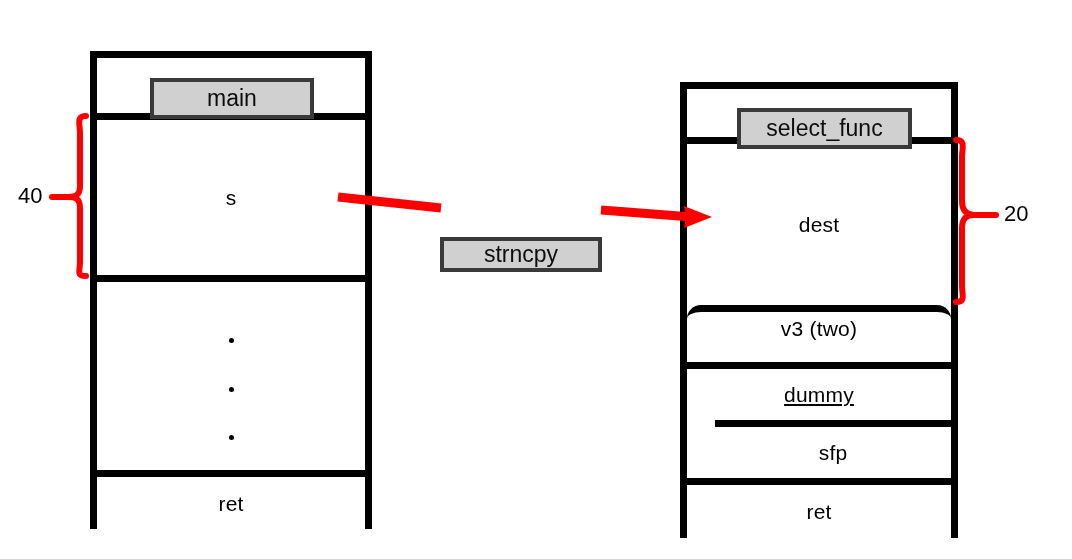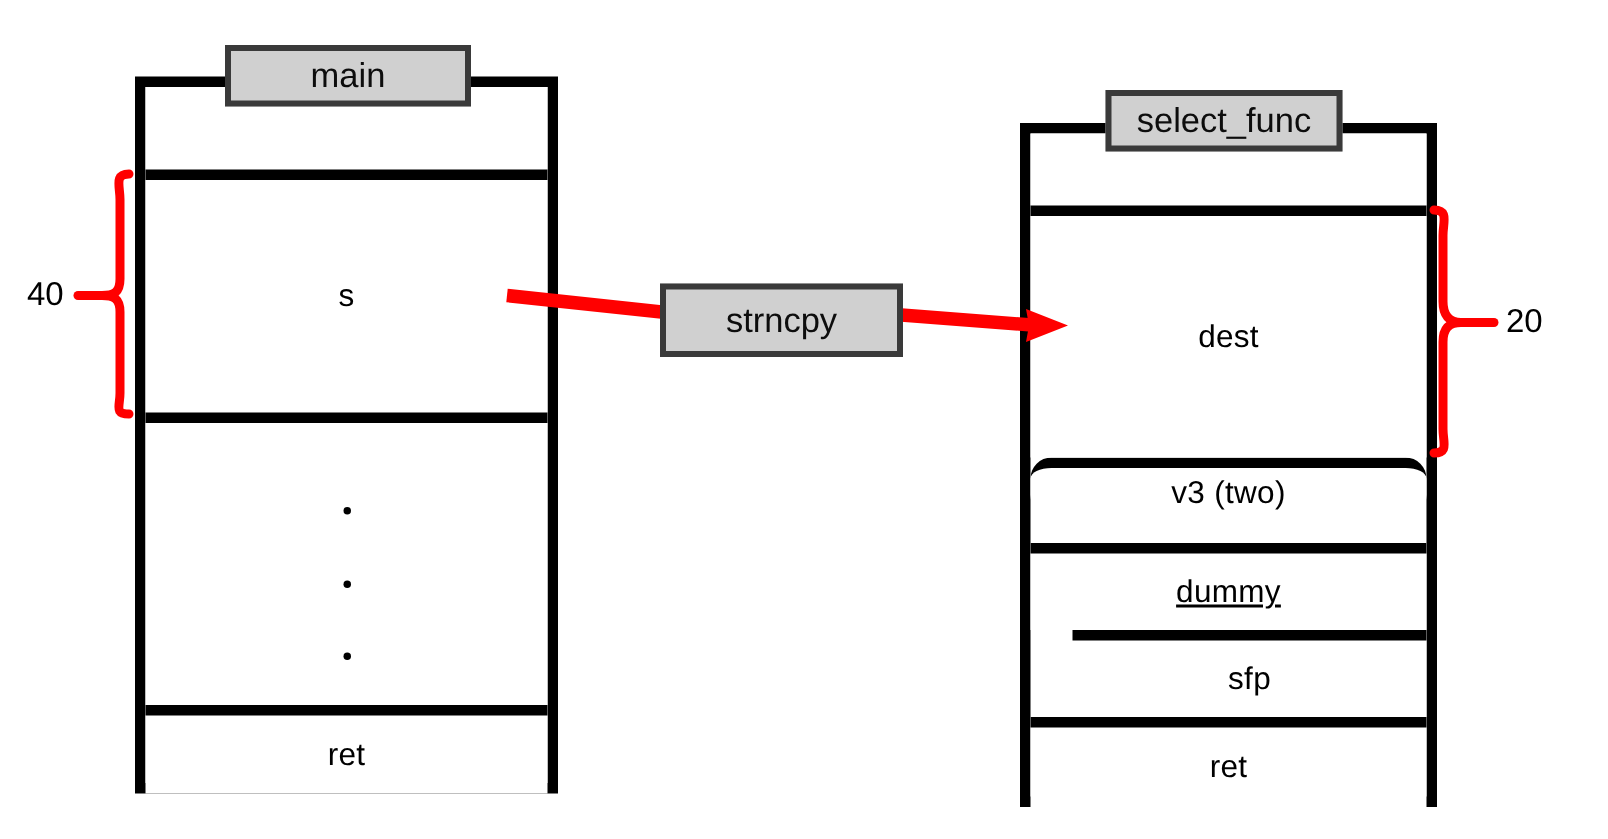--- a/index.html
+++ b/index.html
@@ -48,20 +48,21 @@
   
   .fn-plate {
     position: absolute;
     box-sizing: border-box;
     background: #d0d0d0;
     border: 4px solid #3a3a3a;
     display: flex;
     align-items: center;
     justify-content: center;
     z-index: 6;
+    margin-top: 48px;
   }
   .fn-plate-label {
     font-size: 23px;
     line-height: 1;
     color: #0d0d0d;
     white-space: nowrap;
   }
   
   .ellipsis-dots {
     position: absolute;
@@ -152,21 +153,21 @@
 
     <div class="cell divider-top" style="top:331px; height:58px;margin-left:28px;">
       <span class="cell-label">sfp</span>
     </div>
 
     <div class="cell divider-top" style="top:389px; height:60px;">
       <span class="cell-label">ret</span>
     </div>
   </div>
 
-  <div class="fn-plate" style="left:737px; top:60px; width:158px; height:41px;text-align:right;">
+  <div class="fn-plate" style="left:737px; top:60px; width:175px; height:41px;text-align:right;">
     <span class="fn-plate-label">select_func</span>
   </div>
 
   <svg id="overlay" viewBox="0 0 1072 559">
 
     <path d="M 86 116
              C 76 116, 80 124, 80 133
              L 80 186
              C 80 195, 76 197, 68 197
              C 76 197, 80 199, 80 208
@@ -183,21 +184,21 @@
              C 962 295, 966 302, 956 302" fill="none" stroke="#ff0000" stroke-width="6" stroke-linecap="round" stroke-linejoin="round"></path>
     <line x1="972" y1="215" x2="996" y2="215" stroke="#ff0000" stroke-width="6" stroke-linecap="round"></line>
 
     <line x1="338" y1="197" x2="441" y2="208" stroke="#ff0000" stroke-width="9" stroke-linecap="butt"></line>
 
     <line x1="601" y1="210" x2="692" y2="217" stroke="#ff0000" stroke-width="9" stroke-linecap="butt"></line>
 
     <polygon points="712,217 684,206 686,217 684,228" fill="#ff0000"></polygon>
   </svg>
 
-  <div class="fn-plate" style="left:440px; top:189px; width:162px; height:49px;">
+  <div class="fn-plate" style="left:440px; top:189px; width:162px; height:35px;">
     <span class="fn-plate-label">strncpy</span>
   </div>
 
   <div class="measure-label" style="left:18px; top:185px;">40</div>
 
   <div class="measure-label" style="left:1004px; top:203px;">20</div>
 
 </div>
 
 </body></html>

